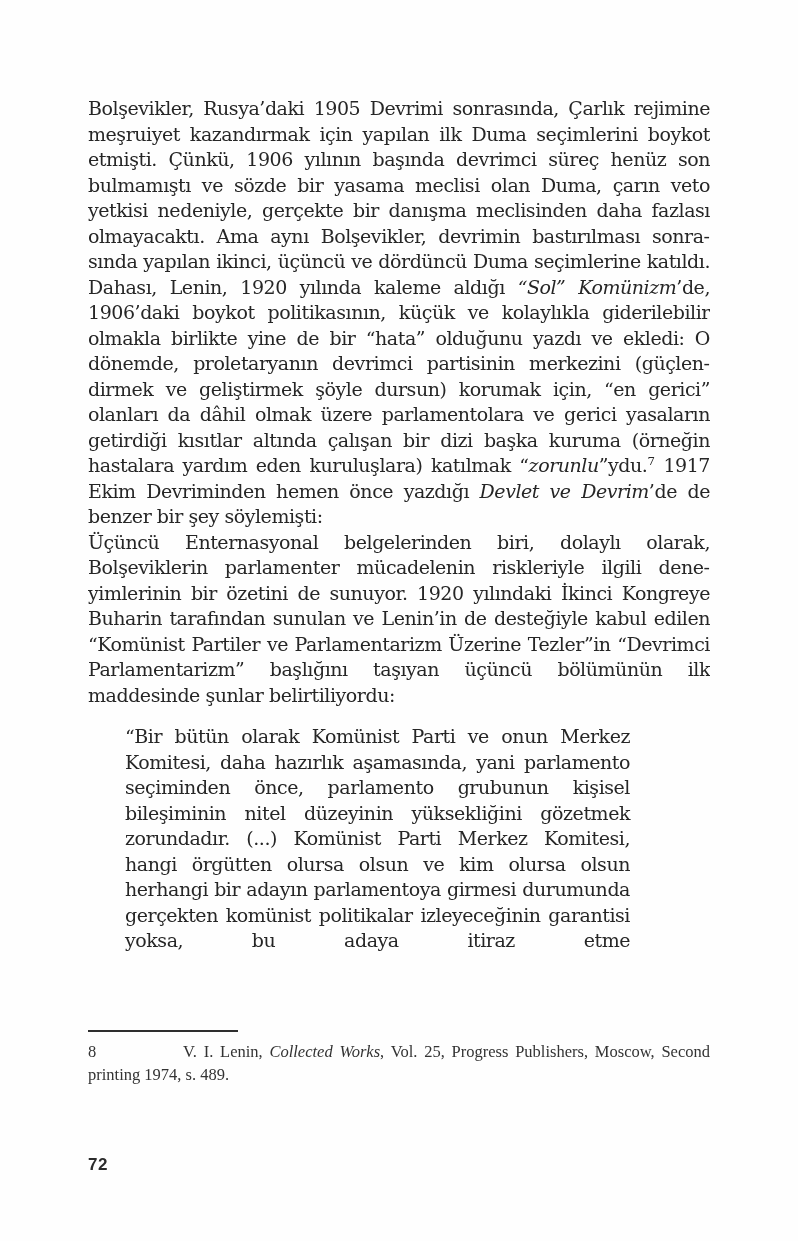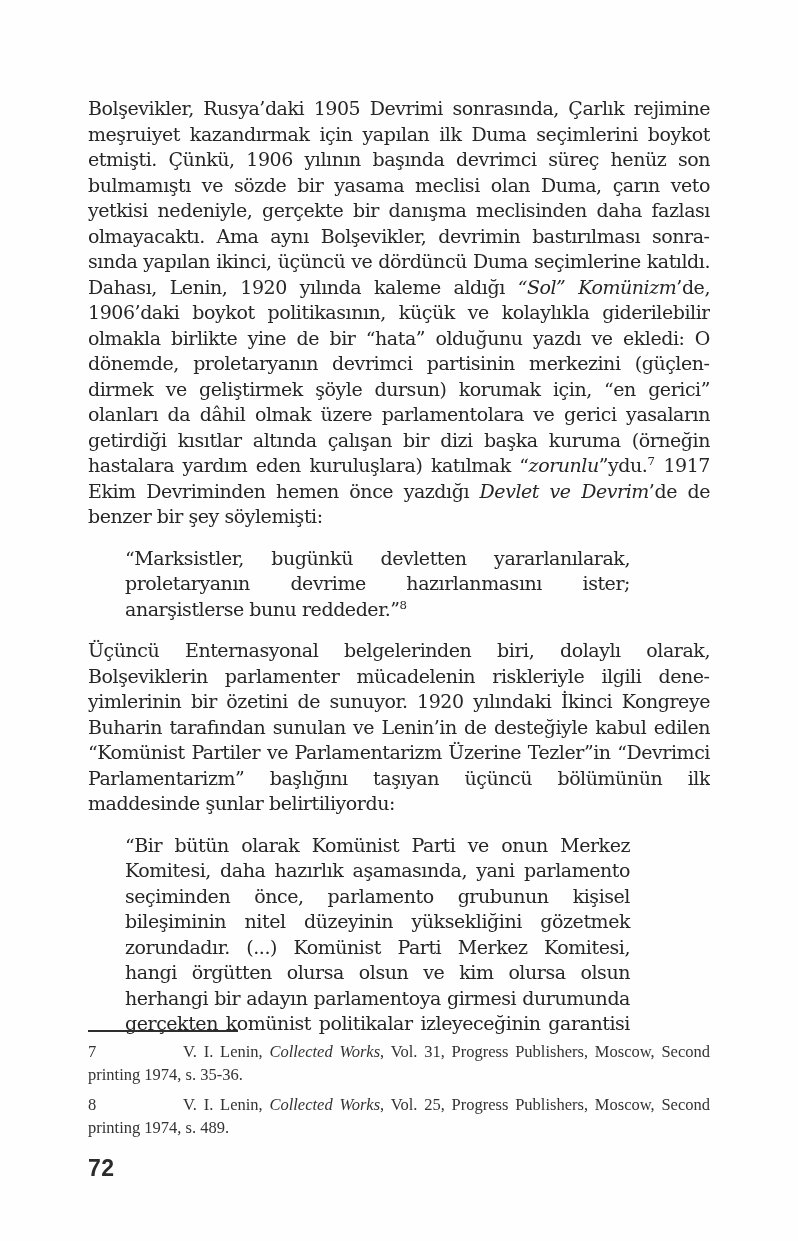--- a/index.html
+++ b/index.html
@@ -71,43 +71,41 @@
   .fn-num {
     display: inline-block;
     width: 95px;
   }
   .page-number {
     position: absolute;
     left: 88px;
     top: 1155px;
     font-family: "Liberation Sans", sans-serif;
     font-weight: 700;
-    font-size: 23px;
+    font-size: 17px;
     color: #2b2b2b;
     letter-spacing: 0.5px;
   }
 </style>
 </head>
 <body>
 
 <div class="page">
 
   <div class="page-body">
     <p class="body-para"><span>Bolşevikler, Rusya’daki 1905 Devrimi sonrasında, Çarlık rejimine meşruiyet kazandırmak için yapılan ilk Duma seçimlerini boykot etmişti. Çünkü, 1906 yılının başında devrimci süreç henüz son bulmamıştı ve sözde bir yasama meclisi olan Duma, çarın veto yetkisi nedeniyle, gerçekte bir danışma meclisinden daha fazlası olmayacaktı. Ama aynı Bolşevikler, devrimin bastırılması sonra­sında yapılan ikinci, üçüncü ve dördüncü Duma seçimlerine katıl­dı. Dahası, Lenin, 1920 yılında kaleme aldığı </span><em>“Sol” Komünizm</em><span>’de, 1906’daki boykot politikasının, küçük ve kolaylıkla giderilebilir olmakla birlikte yine de bir “hata” olduğunu yazdı ve ekledi: O dönemde, proletaryanın devrimci partisinin merkezini (güçlen­dirmek ve geliştirmek şöyle dursun) korumak için, “en gerici” olanları da dâhil olmak üzere parlamentolara ve gerici yasaların getirdiği kısıtlar altında çalışan bir dizi başka kuruma (örneğin hastalara yardım eden kuruluşlara) katılmak “</span><em>zorunlu</em><span>”ydu.</span><sup>7</sup><span> 1917 Ekim Devriminden hemen önce yazdığı </span><em>Devlet ve Devrim</em><span>’de de benzer bir şey söylemişti:</span></p>
 
-    <blockquote class="quote"><span>“Marksistler, bugünkü devletten yararlanılarak, proletar­yanın devrime hazırlanmasını ister; anarşistlerse bunu reddeder.”</span><sup>8</sup></blockquote>
 
     <p class="body-para"><span>Üçüncü Enternasyonal belgelerinden biri, dolaylı olarak, Bolşeviklerin parlamenter mücadelenin riskleriyle ilgili dene­yimlerinin bir özetini de sunuyor. 1920 yılındaki İkinci Kongreye Buharin tarafından sunulan ve Lenin’in de desteğiyle kabul edi­len “Komünist Partiler ve Parlamentarizm Üzerine Tezler”in “Devrimci Parlamentarizm” başlığını taşıyan üçüncü bölümünün ilk maddesinde şunlar belirtiliyordu:</span></p>
 
     <blockquote class="quote quote-continued"><span>“Bir bütün olarak Komünist Parti ve onun Merkez Komitesi, daha hazırlık aşamasında, yani parlamento se­çiminden önce, parlamento grubunun kişisel bileşiminin nitel düzeyinin yüksekliğini gözetmek zorundadır. (...) Komünist Parti Merkez Komitesi, hangi örgütten olur­sa olsun ve kim olursa olsun herhangi bir adayın parla­mentoya girmesi durumunda gerçekten komünist politi­kalar izleyeceğinin garantisi yoksa, bu adaya itiraz etme</span></blockquote>
   </div>
 
   <div class="footnotes">
     <div class="fn-rule"></div>
 
-    <p class="footnote"><span class="fn-num">7</span><span><span>V. I. Lenin, </span><em>Collected Works</em><span>, Vol. 31, Progress Publishers, Moscow, Se­cond printing 1974, s. 35-36.</span></span></p>
 
     <p class="footnote"><span class="fn-num">8</span><span><span>V. I. Lenin, </span><em>Collected Works</em><span>, Vol. 25, Progress Publishers, Moscow, Se­cond printing 1974, s. 489.</span></span></p>
   </div>
 
   <div class="page-number">72</div>
 
 </div>
 
 </body></html>

